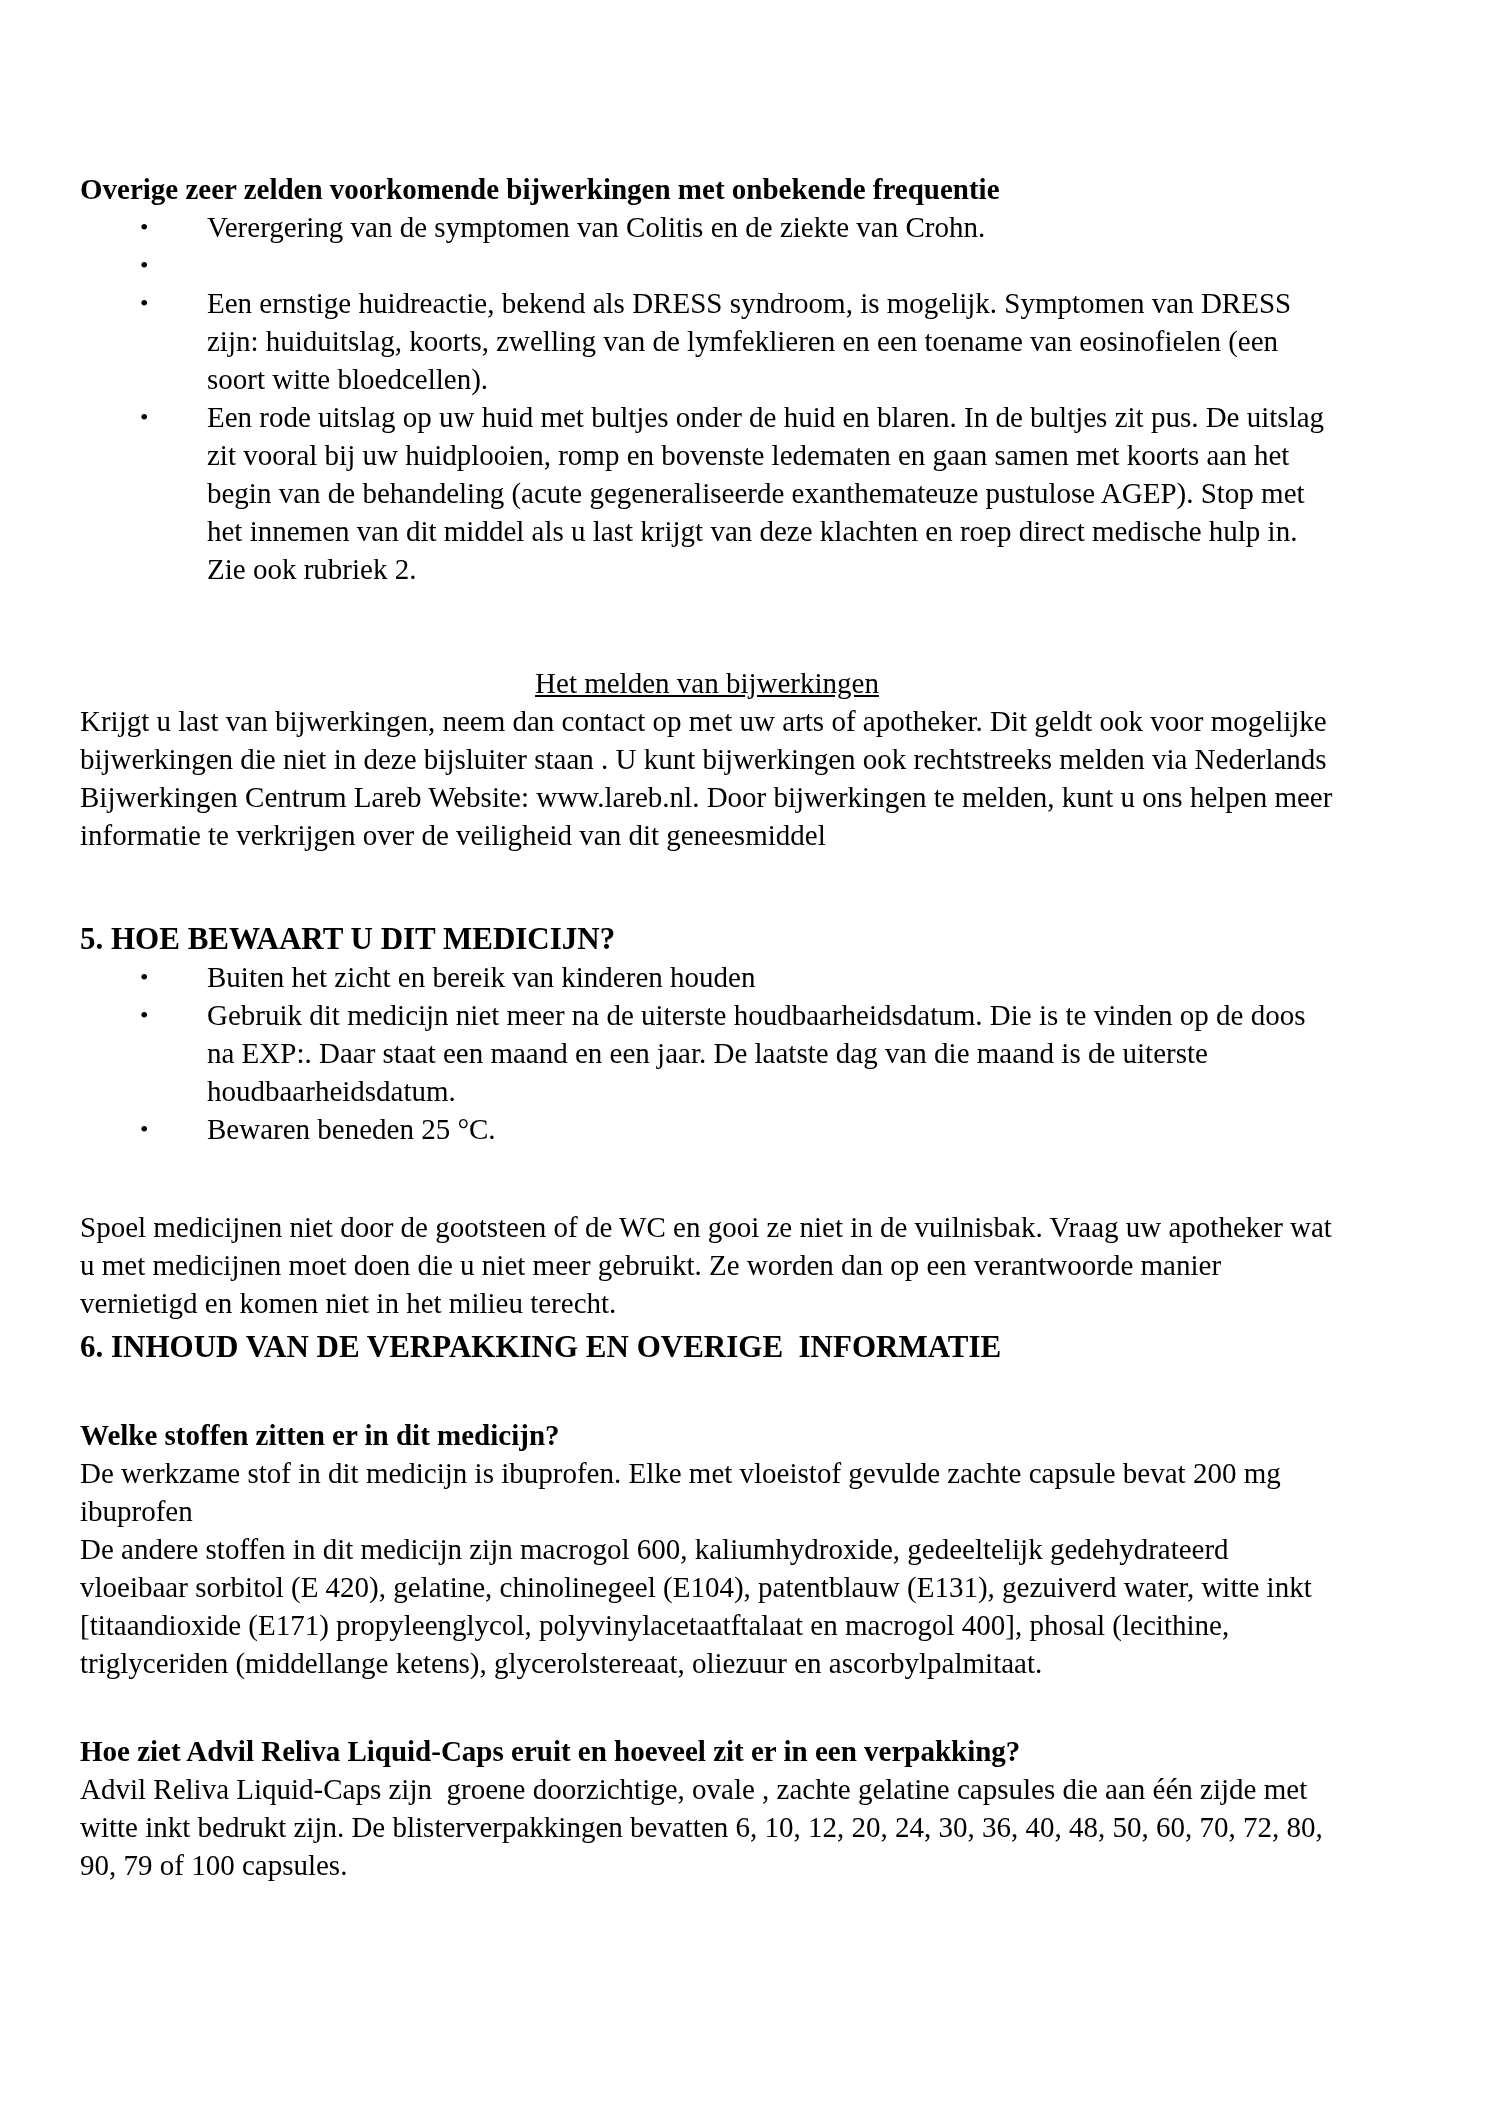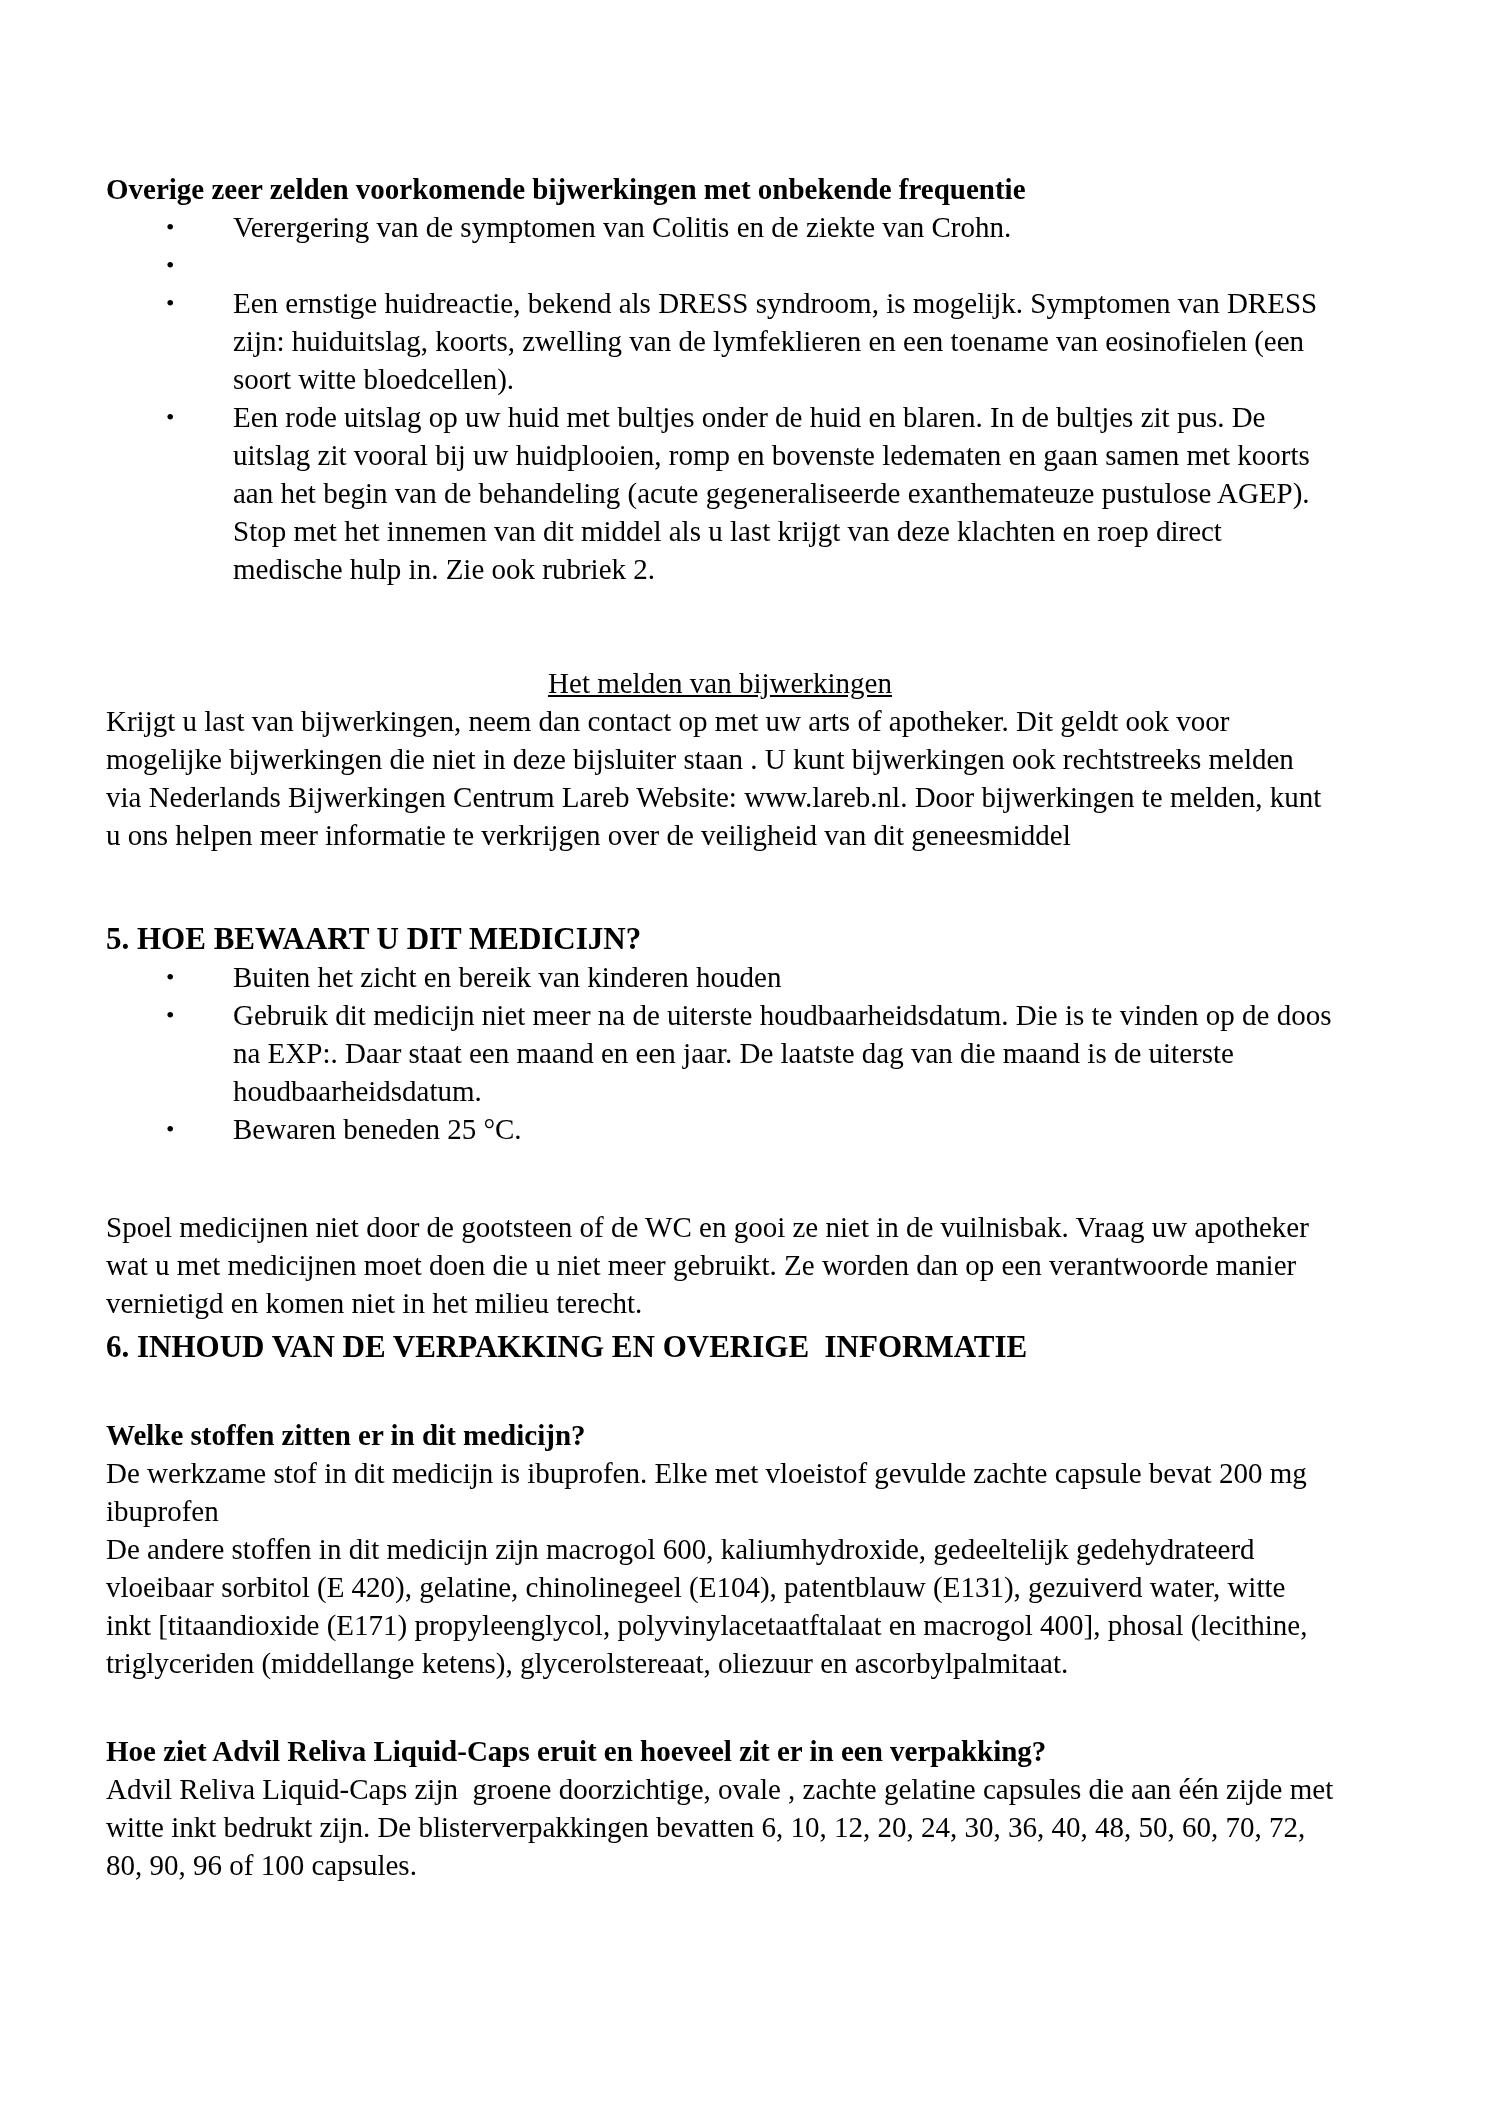--- a/index.html
+++ b/index.html
@@ -10,21 +10,21 @@
   .page {
     position: relative;
     width: 1494px;
     height: 2112px;
     background: #ffffff;
     color: #000000;
     font-family: "Liberation Serif", "DejaVu Serif", serif;
     font-size: 29px;
     line-height: 38px;
     box-sizing: border-box;
-    padding: 170px 160px 0 106px;
+    padding: 170px 160px 0 80px;
     overflow: hidden;
   }
   .para, .h-bold, .h-section, .h-underline {
     white-space: pre-wrap;
     margin: 0;
   }
   .h-bold { font-weight: bold; }
   .h-section {
     font-weight: bold;
     font-size: 31px;
@@ -101,15 +101,15 @@
   <p class="h-section gap-h6">6. INHOUD VAN DE VERPAKKING EN OVERIGE  INFORMATIE</p>
 
   <p class="h-bold gap-sub">Welke stoffen zitten er in dit medicijn?</p>
 
   <p class="para">De werkzame stof in dit medicijn is ibuprofen. Elke met vloeistof gevulde zachte capsule bevat 200 mg ibuprofen</p>
 
   <p class="para">De andere stoffen in dit medicijn zijn macrogol 600, kaliumhydroxide, gedeeltelijk gedehydrateerd vloeibaar sorbitol (E 420), gelatine, chinolinegeel (E104), patentblauw (E131), gezuiverd water, witte inkt [titaandioxide (E171) propyleenglycol, polyvinylacetaatftalaat en macrogol 400], phosal (lecithine, triglyceriden (middellange ketens), glycerolstereaat, oliezuur en ascorbylpalmitaat.</p>
 
   <p class="h-bold gap-sub">Hoe ziet Advil Reliva Liquid-Caps eruit en hoeveel zit er in een verpakking?</p>
 
-  <p class="para">Advil Reliva Liquid-Caps zijn  groene doorzichtige, ovale , zachte gelatine capsules die aan één zijde met witte inkt bedrukt zijn. De blisterverpakkingen bevatten 6, 10, 12, 20, 24, 30, 36, 40, 48, 50, 60, 70, 72, 80, 90, 96 of 100 capsules.</p>
+  <p class="para">Advil Reliva Liquid-Caps zijn  groene doorzichtige, ovale , zachte gelatine capsules die aan één zijde met witte inkt bedrukt zijn. De blisterverpakkingen bevatten 6, 10, 12, 20, 24, 30, 36, 40, 48, 50, 60, 70, 72, 80, 90, 79 of 100 capsules.</p>
 
 </div>
 
 </body></html>

